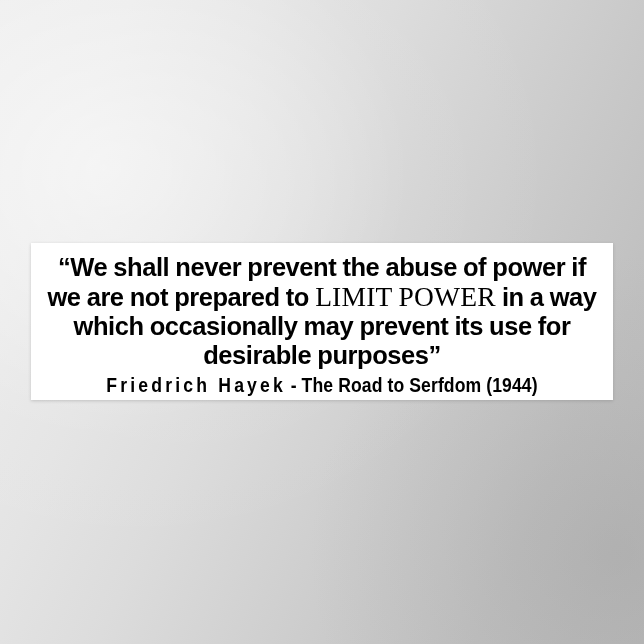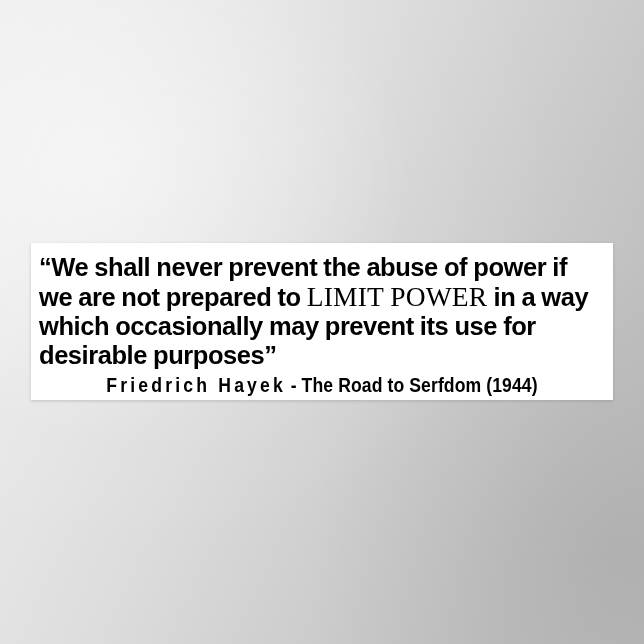--- a/index.html
+++ b/index.html
@@ -64,20 +64,21 @@
     display: flex;
     flex-direction: column;
     justify-content: flex-start;
     align-items: center;
     box-shadow: 0 1px 3px rgba(110,110,110,0.30);
   }
 
   
   #quote-text {
     width: 100%;
+    text-align: center;
     color: #000000;
     font-family: "Liberation Sans", sans-serif;
     font-weight: bold;
     font-size: 25.5px;
     line-height: 29px;
     letter-spacing: -0.45px;
     word-spacing: -0.5px;
     margin: 0;
     padding: 0 2px;
     box-sizing: border-box;

